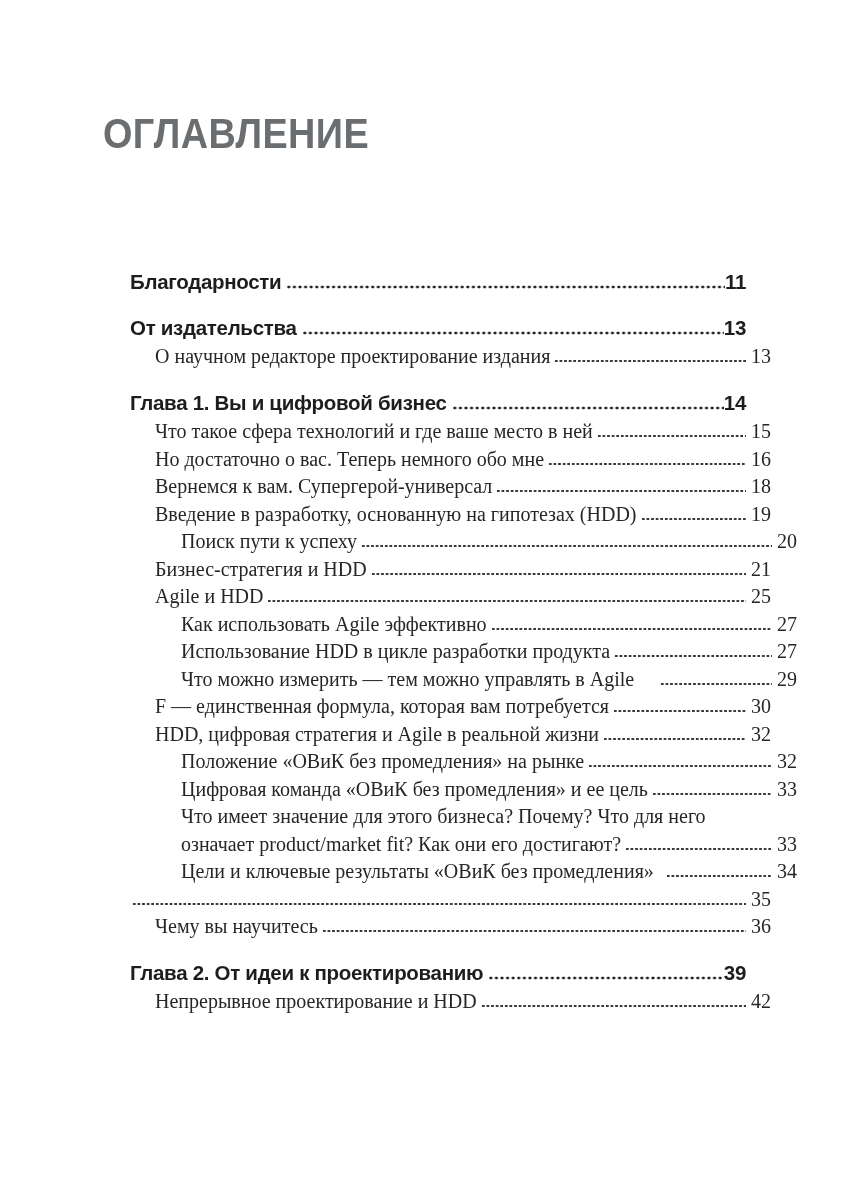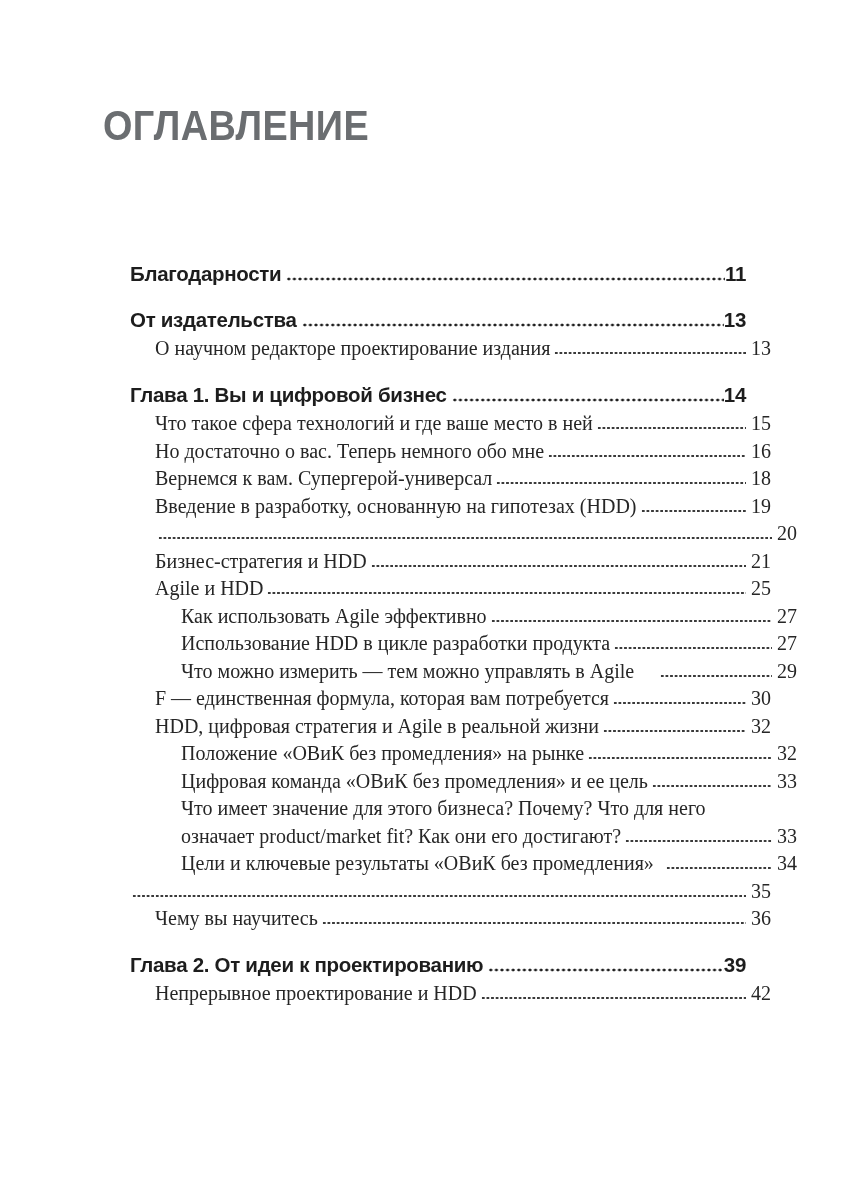--- a/index.html
+++ b/index.html
@@ -6,21 +6,21 @@
     margin: 0;
     padding: 0;
     background: #ffffff;
     width: 849px;
     height: 1200px;
     overflow: hidden;
   }
   .page {
     position: absolute;
     left: 103px;
-    top: 8px;
+    top: 16px;
     width: 643px;
     padding-top: 96px;
     box-sizing: content-box;
   }
   .title {
     font-family: "Liberation Sans", sans-serif;
     font-weight: 700;
     font-size: 43px;
     line-height: 1;
     color: #6b6e71;
@@ -119,20 +119,21 @@
         <span class="txt">Вернемся к вам. Супергерой-универсал</span>
         <span class="dots"></span>
         <span class="pg">18</span>
       </div>
       <div class="row l1">
         <span class="txt">Введение в разработку, основанную на гипотезах (HDD)</span>
         <span class="dots"></span>
         <span class="pg">19</span>
       </div>
       <div class="row l2">
+        <span class="txt">Поиск пути к успеху</span>
         <span class="dots"></span>
         <span class="pg">20</span>
       </div>
       <div class="row l1">
         <span class="txt">Бизнес-стратегия и HDD</span>
         <span class="dots"></span>
         <span class="pg">21</span>
       </div>
       <div class="row l1">
         <span class="txt">Agile и HDD</span>

